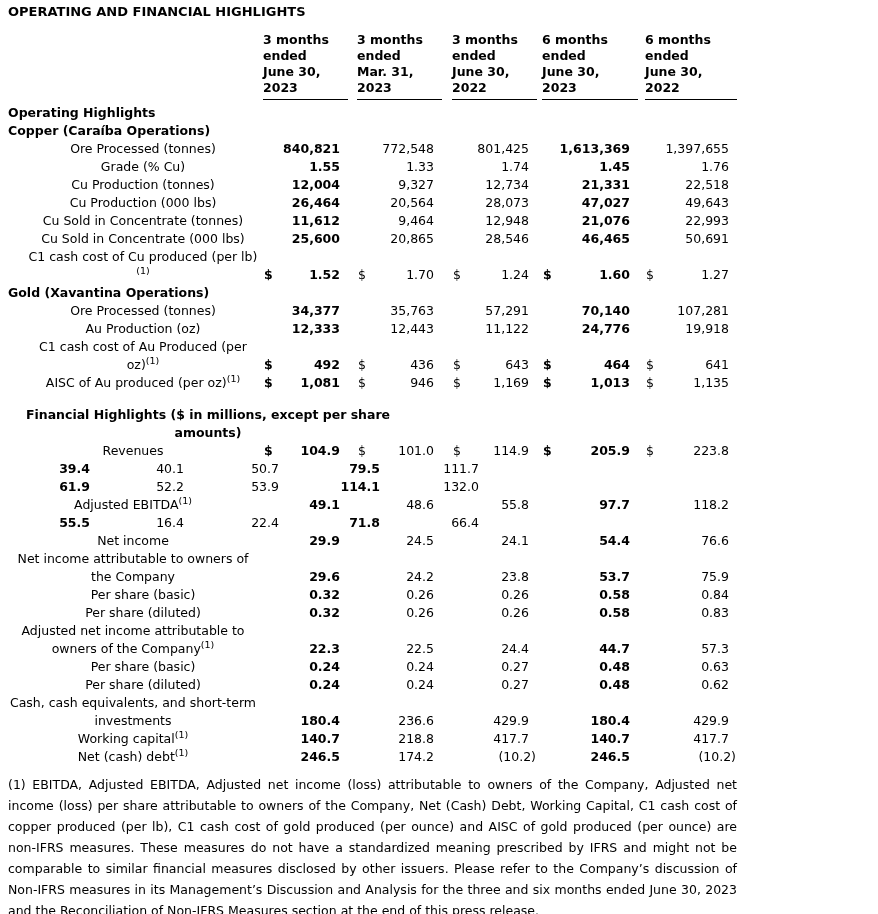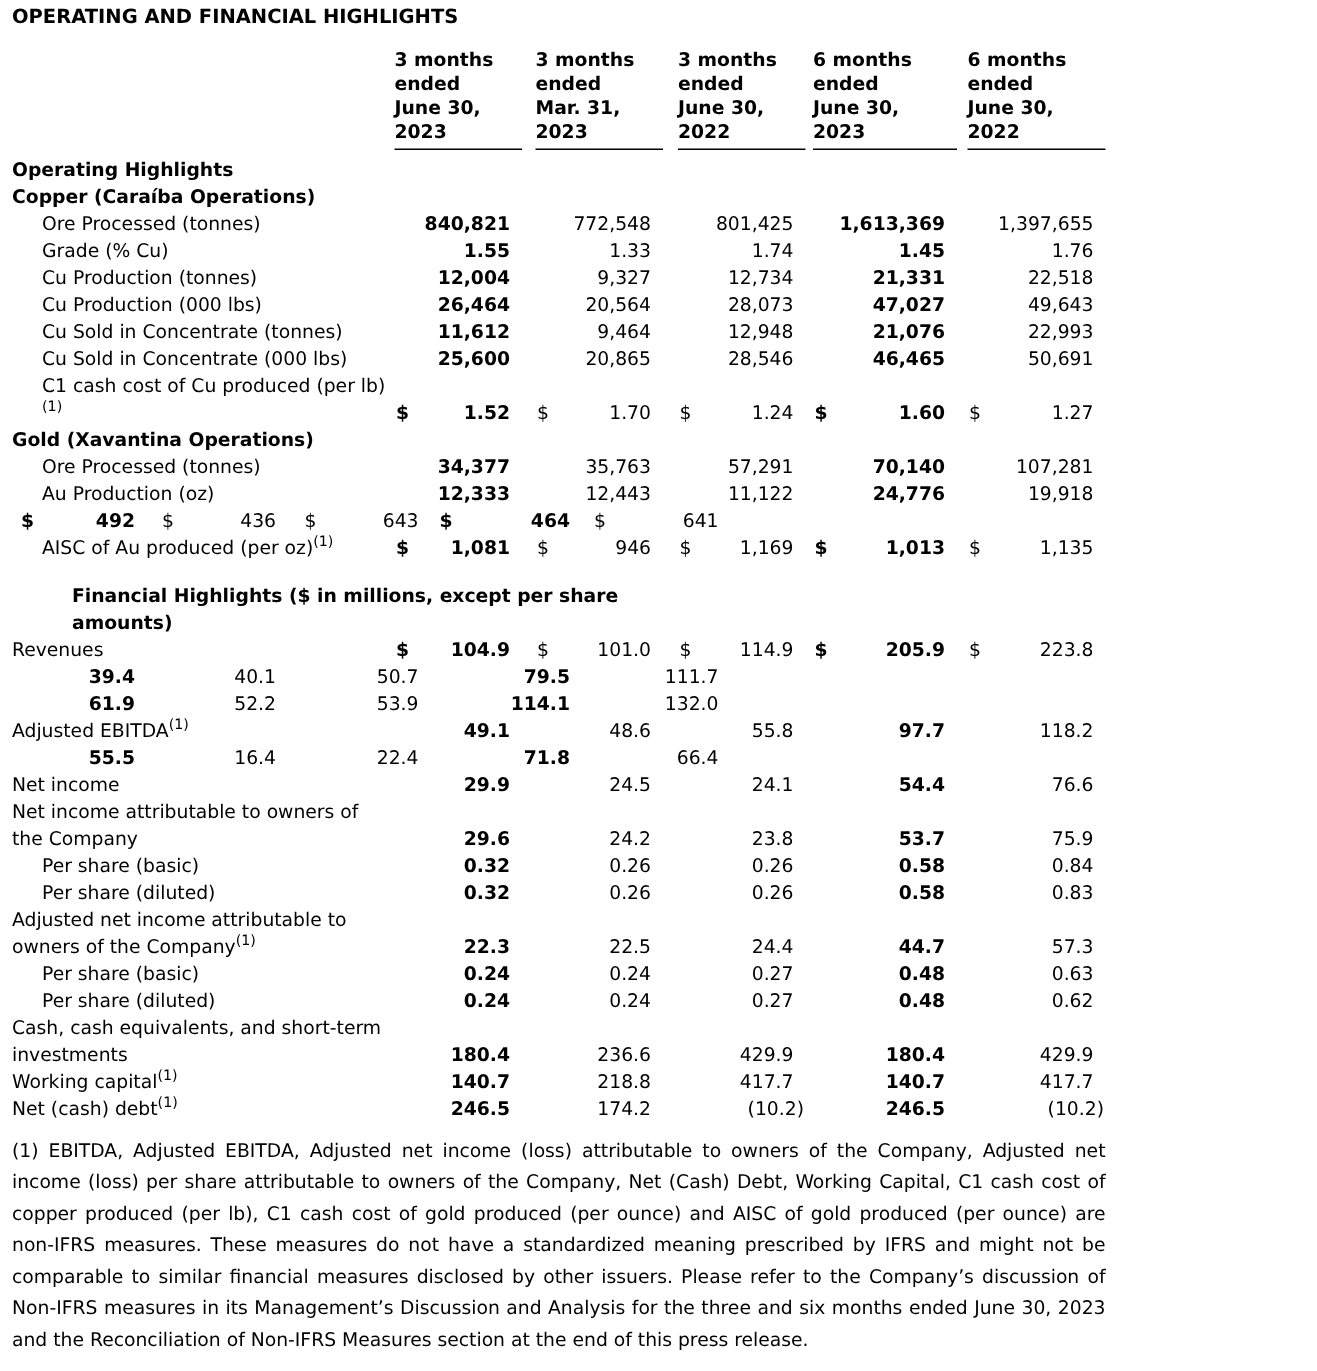--- a/index.html
+++ b/index.html
@@ -15,25 +15,25 @@
     padding: 4px 0 0 8px;
     overflow: hidden;
     background: #ffffff;
   }
   .title {
     font-weight: bold;
     font-size: 13px;
     margin-bottom: 13px;
   }
   
-  .row { display: flex; align-items: flex-end; line-height: 18px; }
+  .row { display: flex; align-items: flex-end; line-height: 18px; text-align: center; }
   .label { flex: 0 0 250px; box-sizing: border-box; }
   .ind1 { padding-left: 20px; }
   .sec-label { font-weight: bold; flex: 0 0 auto; }
-  .sec-wide { flex: 0 0 400px; max-width: 400px; margin-left: 40px; }
+  .sec-wide { flex: 0 0 400px; max-width: 400px; }
   .first-sec { margin-top: 4px; }
   .gap { height: 14px; }
   
   .cell {
     box-sizing: border-box;
     display: flex;
     justify-content: space-between;
     align-items: baseline;
   }
   .c1 { width: 85px; margin-left: 5px; }
@@ -308,20 +308,21 @@
         <div class="cell c4 b">
           <span class="dollar"></span>
           <span class="val">24,776</span>
         </div>
         <div class="cell c5">
           <span class="dollar"></span>
           <span class="val">19,918</span>
         </div>
       </div>
       <div class="row">
+        <div class="label ind1">C1 cash cost of Au Produced (per oz)<sup>(1)</sup></div>
         <div class="cell c1 b">
           <span class="dollar">$</span>
           <span class="val">492</span>
         </div>
         <div class="cell c2">
           <span class="dollar">$</span>
           <span class="val">436</span>
         </div>
         <div class="cell c3">
           <span class="dollar">$</span>

